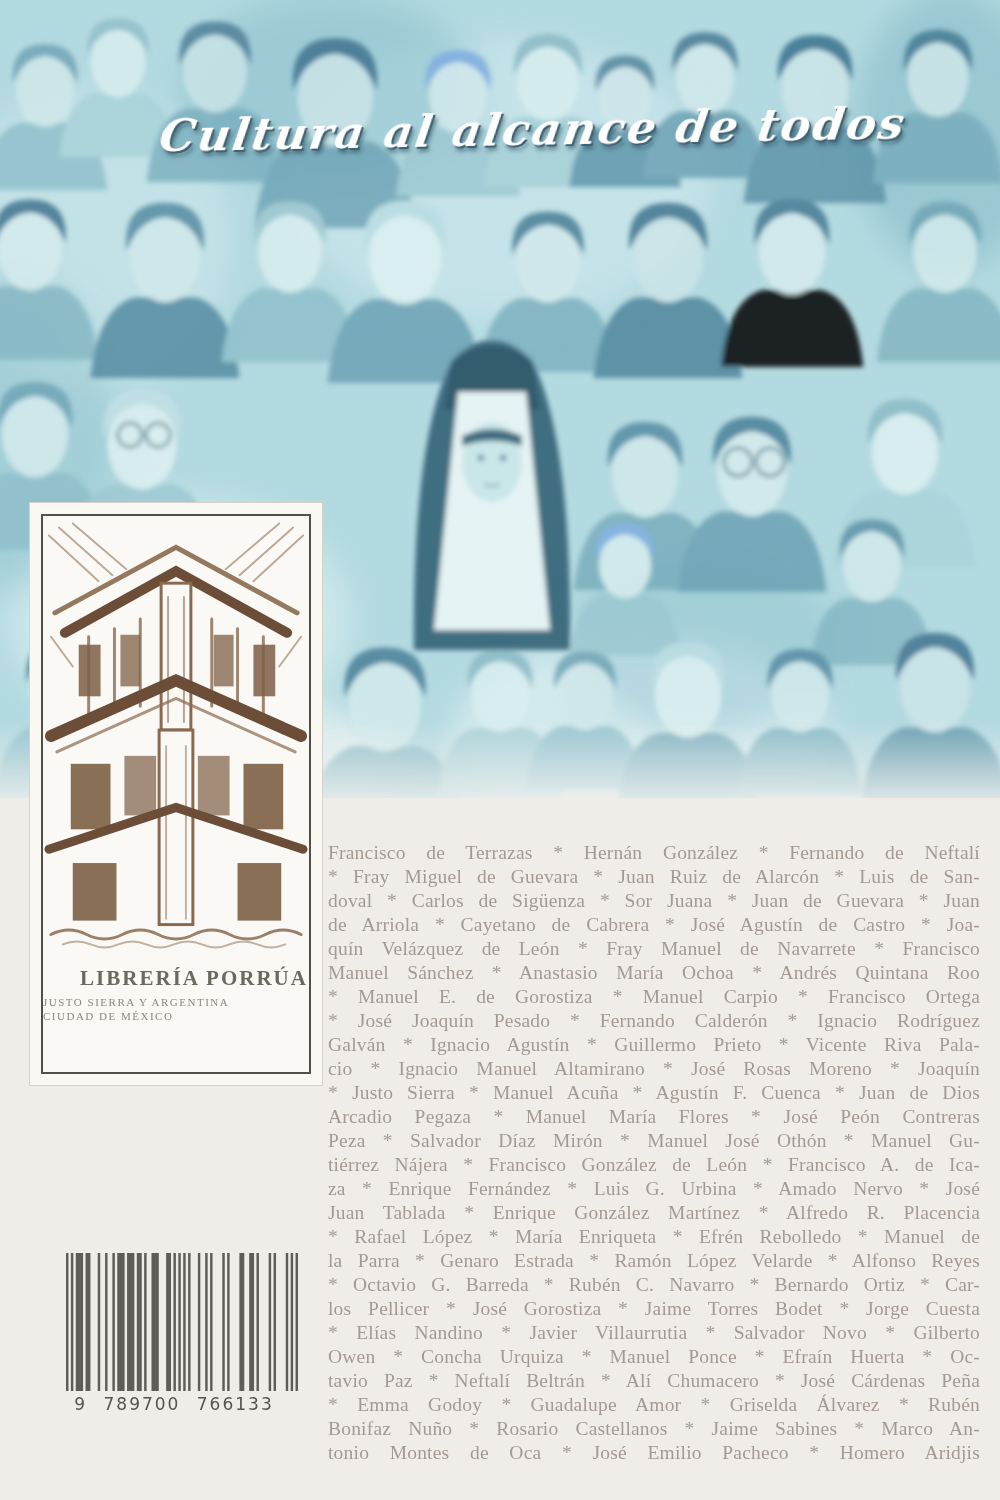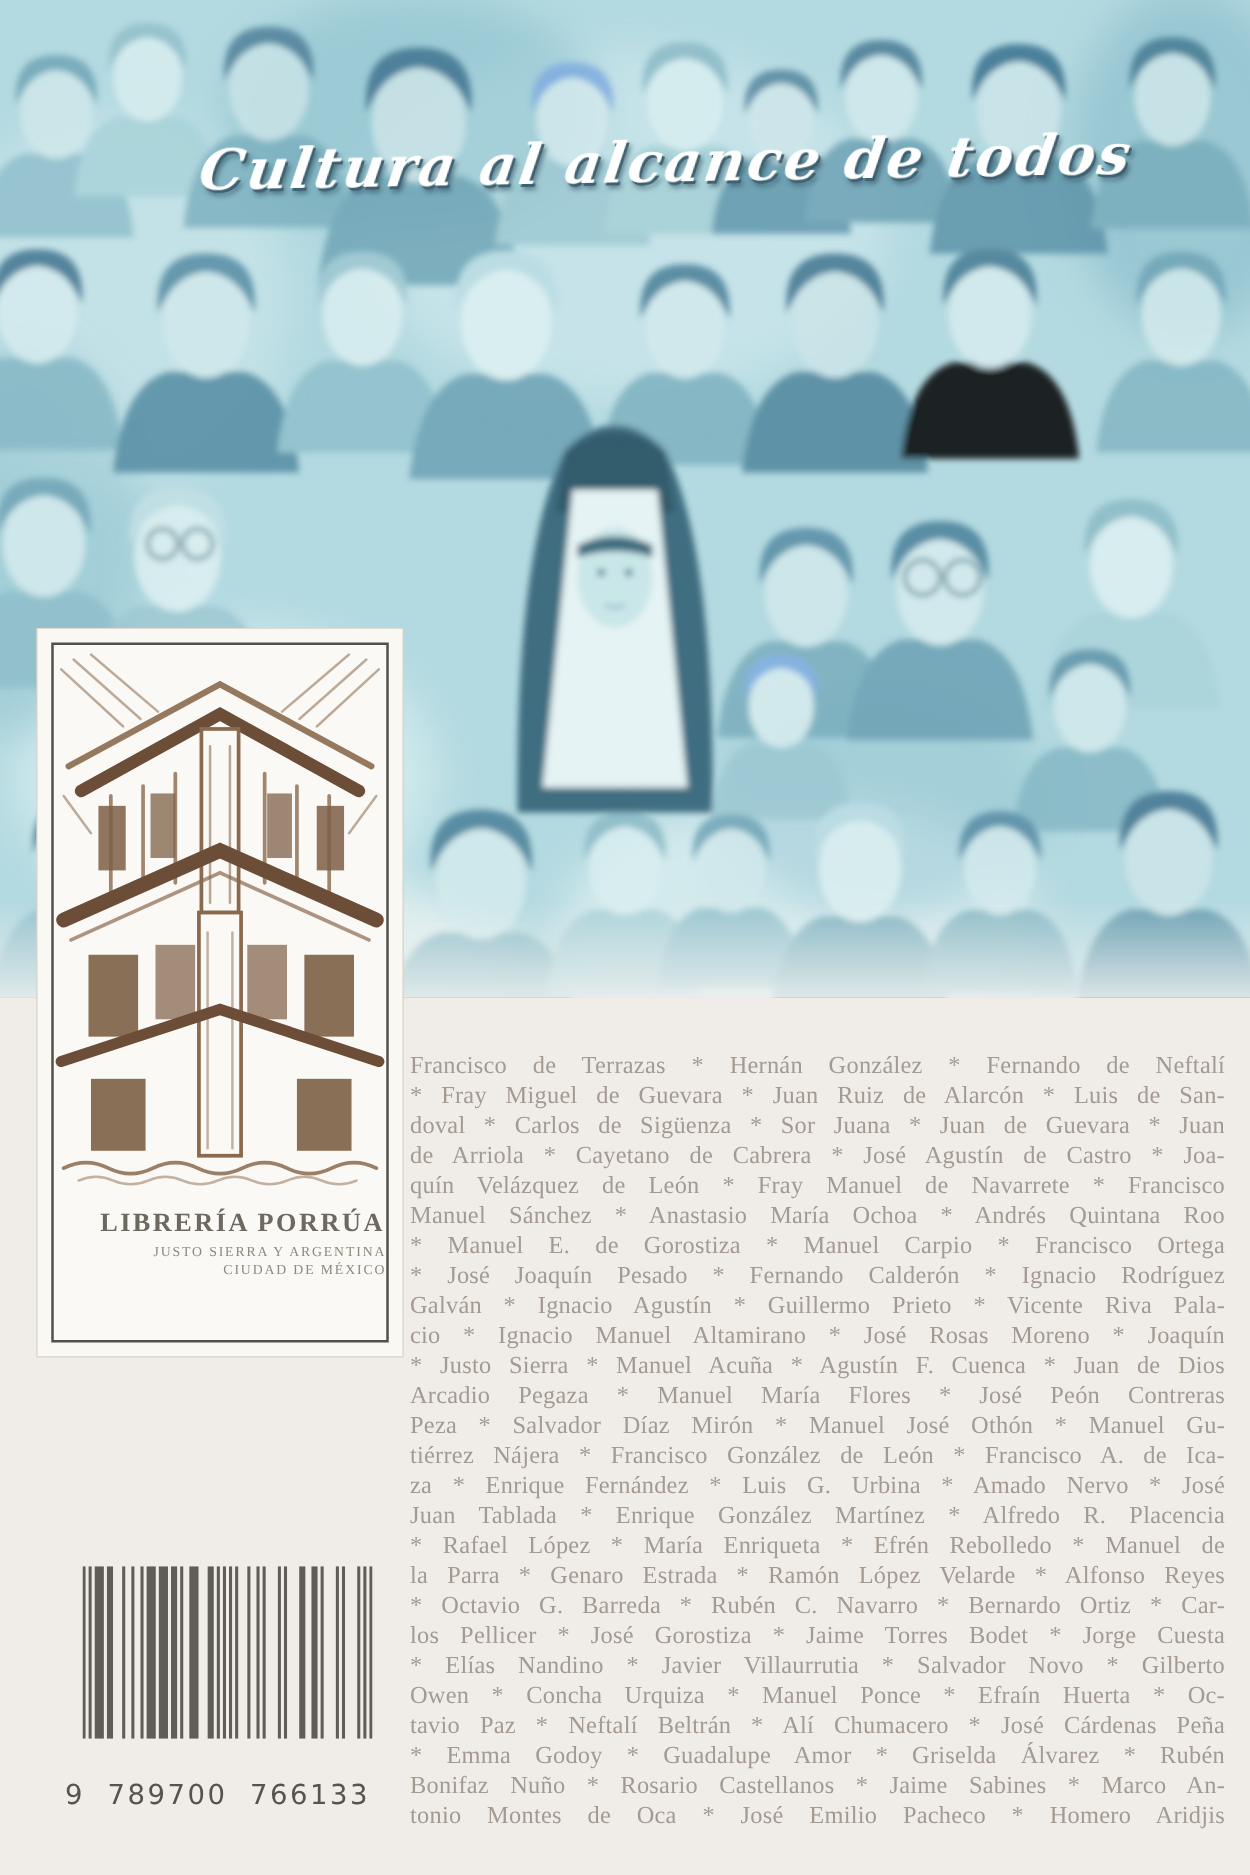--- a/index.html
+++ b/index.html
@@ -25,29 +25,29 @@
   
   .emblem-box{position:absolute;left:30px;top:503px;width:292px;height:582px;
     background:#faf8f3;box-shadow:0 0 0 1px #d6d2c9;}
   .emblem-inner{position:absolute;left:11px;top:11px;right:11px;bottom:11px;
     border:2px solid #53504a;background:#fbf9f5;}
   .emblem-inner svg{display:block;width:100%;height:444px;}
   .emblem-name{margin-top:6px;text-align:center;font-weight:bold;font-size:21px;
     letter-spacing:2px;color:#6d6961;padding-left:36px;}
   .emblem-since{text-align:center;font-weight:bold;font-size:20px;letter-spacing:3px;
     color:#6d6961;margin-top:3px;}
-  .emblem-addr{text-align:right;font-size:11px;letter-spacing:1.5px;color:#8d887c;margin-top:5px;}
+  .emblem-addr{text-align:left;font-size:11px;letter-spacing:1.5px;color:#8d887c;margin-top:5px;}
   .emblem-addr + .emblem-addr{margin-top:2px;}
 
   
   .barcode{position:absolute;left:36px;top:1248px;width:276px;height:170px;}
   .barcode svg{position:absolute;left:30px;top:5px;width:232px;height:138px;}
   .barcode-number{position:absolute;left:0;top:146px;width:276px;text-align:center;
-    font-family:"DejaVu Sans",sans-serif;font-size:22px;color:#57534f;
-    letter-spacing:2px;word-spacing:9px;white-space:nowrap;margin-top:30px;}
+    font-family:"DejaVu Sans",sans-serif;font-size:17px;color:#57534f;
+    letter-spacing:2px;word-spacing:9px;white-space:nowrap;}
 
   
   .authors{position:absolute;left:328px;top:841px;width:652px;color:#a39a91;
     font-size:19.5px;line-height:24px;}
   .author-line{text-align:justify;text-align-last:justify;white-space:normal;
     letter-spacing:.2px;}
 </style>
 </head>
 <body>
 

